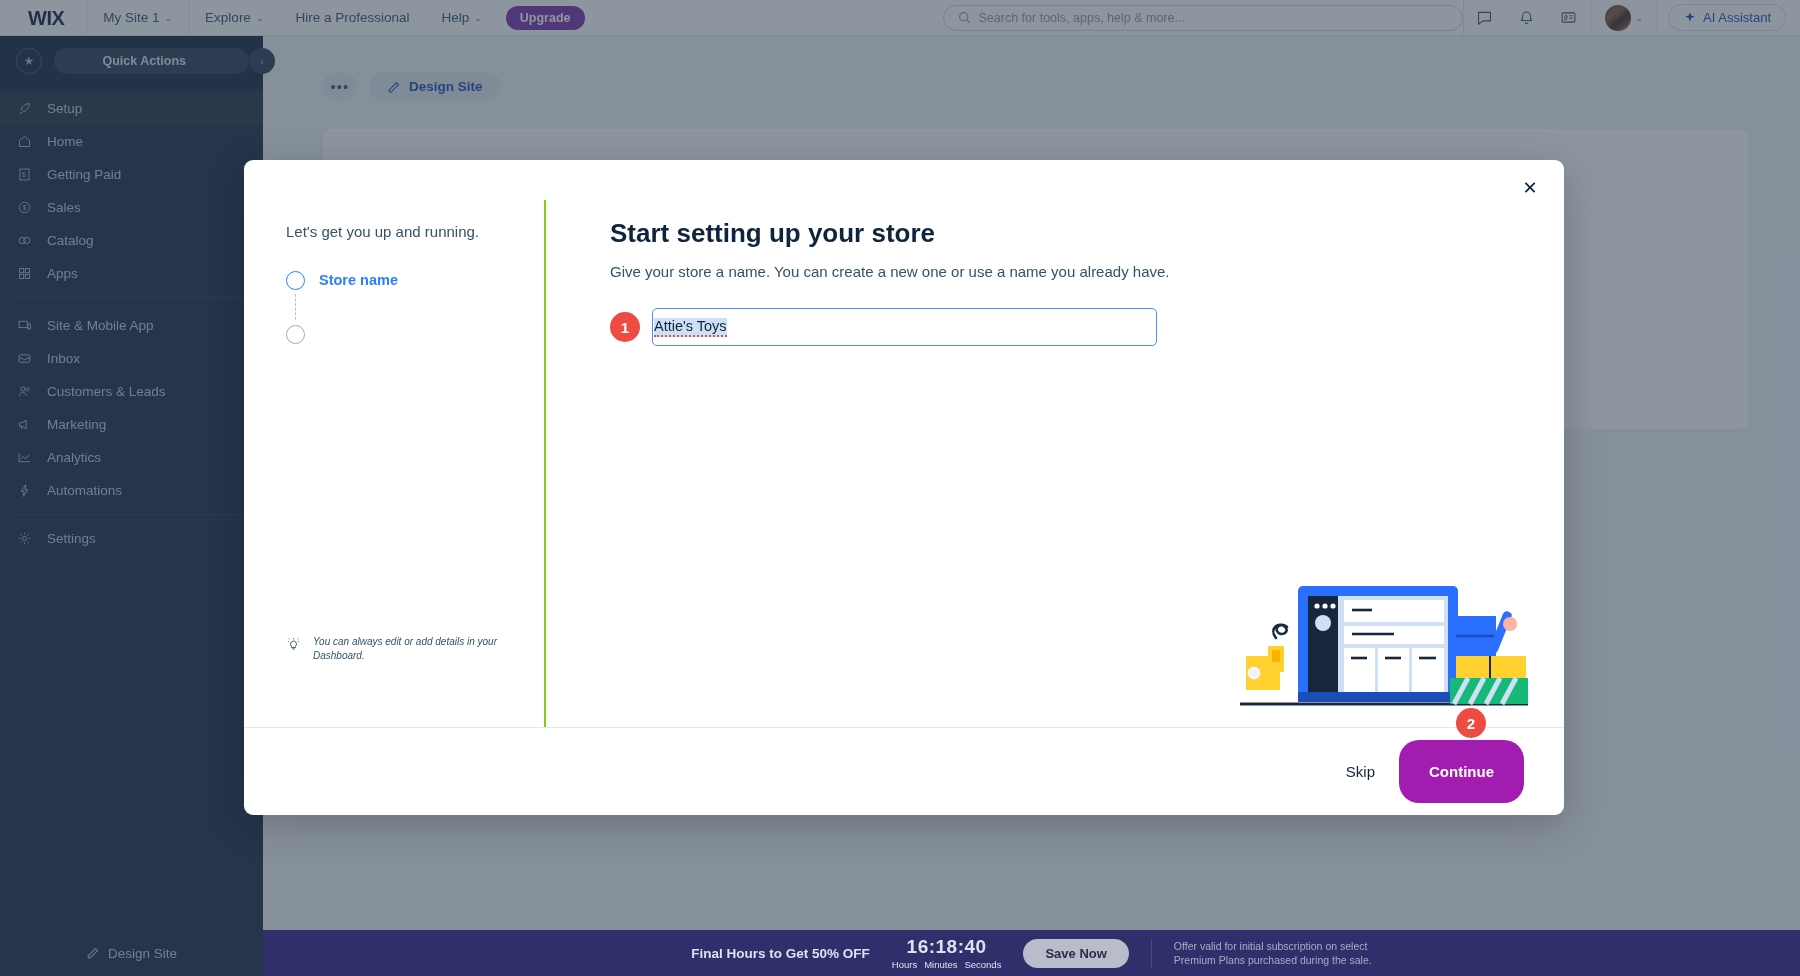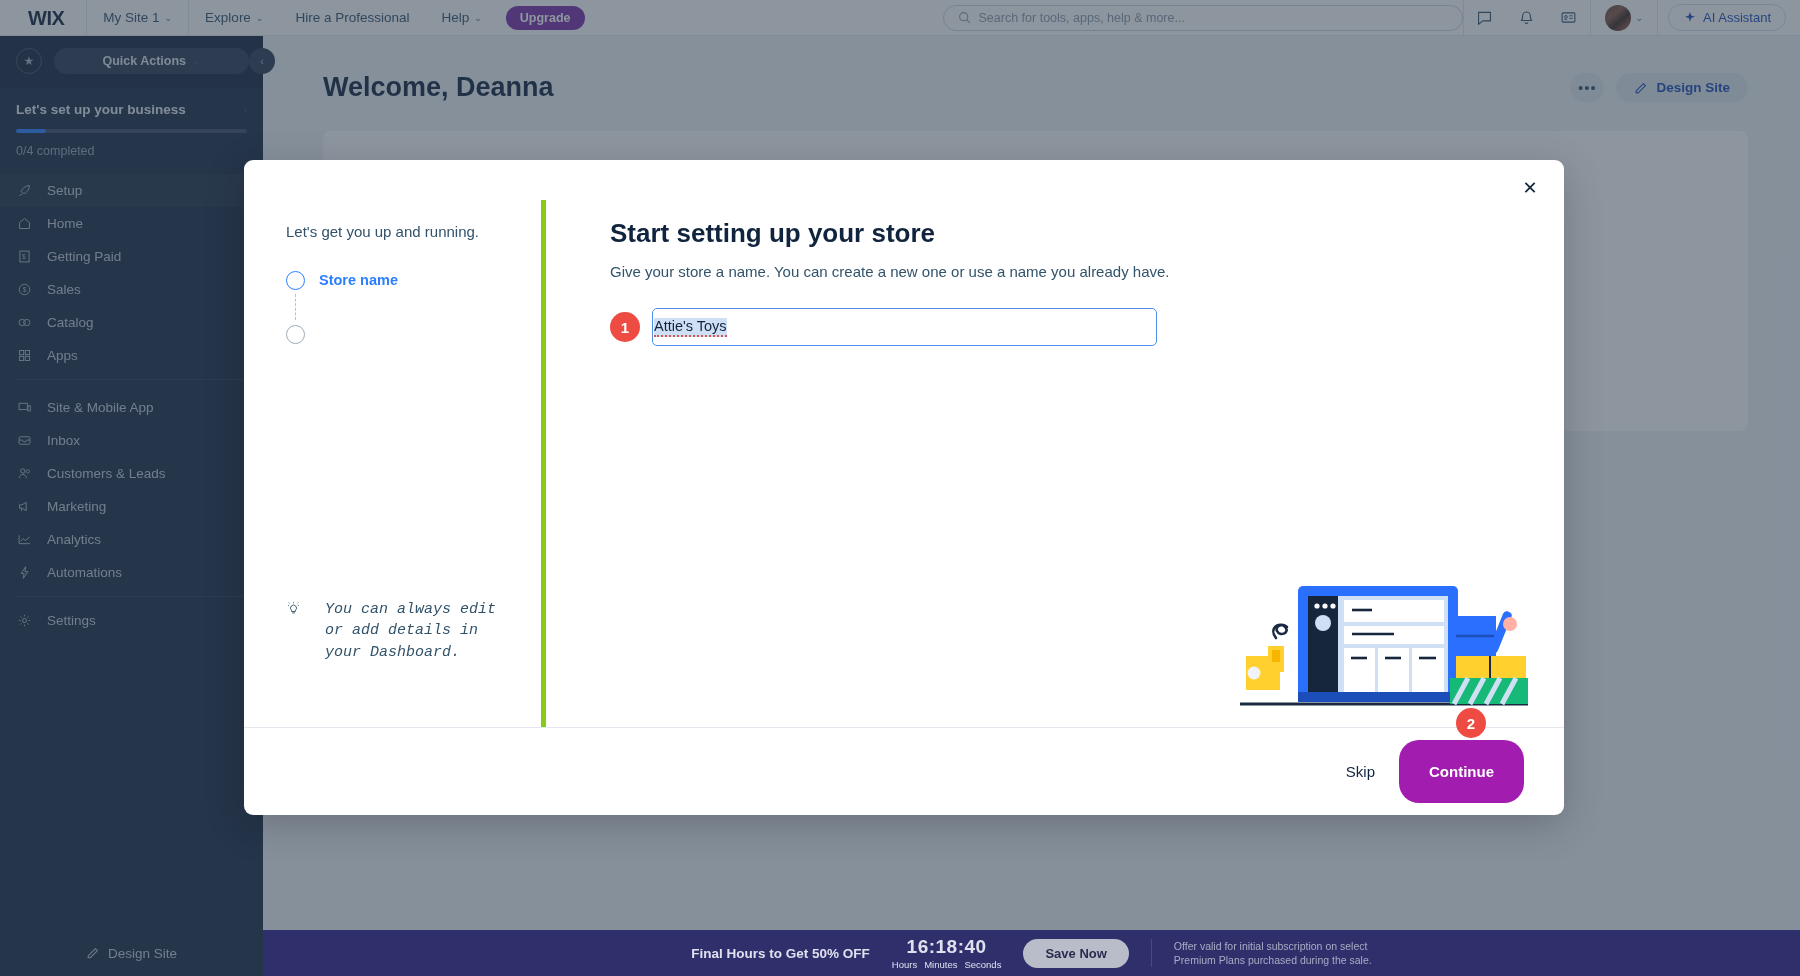--- a/index.html
+++ b/index.html
@@ -162,38 +162,38 @@
     display: flex; flex-direction: column;
   }
   .modal-close {
     position: absolute; right: 20px; top: 14px; width: 28px; height: 28px;
     display: flex; align-items: center; justify-content: center;
     font-size: 18px; color: #10243e; cursor: pointer;
   }
   .modal-body { flex: 1; display: flex; padding-top: 40px; }
   .modal-left {
     width: 302px; padding: 23px 28px 0 42px; display: flex; flex-direction: column;
-    border-right: 5px solid #84cc16; position: relative;
+    border-right: 2px solid #84cc16; position: relative;
   }
   .left-title { font-size: 15px; color: #32536a; margin-bottom: 26px; }
   .steps { position: relative; }
   .step-row { display: flex; align-items: center; gap: 14px; height: 28px; }
   .step-circle {
     width: 19px; height: 19px; border-radius: 50%;
     border: 1.6px solid #2b7fff; background: #fff; flex: none;
   }
   .step-circle.inactive { border-color: #9eabbb; }
   .step-label { font-size: 14.5px; font-weight: 700; color: #2b7fff; }
   .step-connector {
     position: absolute; left: 9px; top: 28px; width: 0;
     border-left: 1.4px dashed #b8c2ce; height: 26px;
   }
   .left-tip {
-    margin-top: auto; margin-bottom: 64px; display: flex; gap: 24px;
-    font-size: 15px; font-style: italic; color: #32536a; line-height: 1.42; font-family: Liberation Mono, monospace;
+    margin-top: auto; margin-bottom: 64px; display: flex; gap: 12px;
+    font-size: 10px; font-style: italic; color: #32536a; line-height: 1.42;
   }
   .tip-icon { color: #32536a; flex: none; padding-top: 2px; }
   .modal-right { flex: 1; padding: 18px 16px 0 64px; position: relative; }
   .m-title { font-size: 26px; font-weight: 700; color: #10243e; }
   .m-sub { margin-top: 14px; font-size: 15px; color: #32536a; }
   .field-row { display: flex; align-items: center; margin-top: 28px; }
   .marker {
     width: 30px; height: 30px; border-radius: 50%; background: #ee4b43;
     color: #fff; font-size: 15px; font-weight: 700;
     display: flex; align-items: center; justify-content: center; flex: none;
@@ -306,30 +306,20 @@
     <div class="sidebar">
       <div class="qa-row">
         <div class="star-btn">★</div>
         <div class="qa-pill">
           <span>Quick Actions</span>
           <span class="chev">⌄</span>
         </div>
       </div>
       <div class="collapse-btn">‹</div>
 
-      <div class="setup-block">
-        <div class="setup-title-row">
-          <span>Let's set up your business</span>
-          <span class="chev">›</span>
-        </div>
-        <div class="progress-track">
-          <div class="progress-fill" style="width: 13%;"></div>
-        </div>
-        <div class="setup-count">0/4 completed</div>
-      </div>
 
       <div class="nav">
         <div class="nav-item active">
           <span class="nav-icon">
             <svg width="15" height="15" viewBox="0 0 18 18" fill="none">
                 <path d="M3 15l3-1.5M15 3c0 5-4 9-7 10L5 10C6 7 10 3 15 3z" stroke="#a7b4c4" stroke-width="1.2" stroke-linejoin="round"></path>
               </svg>
           </span>
           <span class="ni-label">Setup</span>
         </div>
@@ -464,21 +454,20 @@
       <div class="sb-footer">
         <svg width="14" height="14" viewBox="0 0 16 16" fill="none">
           <path d="M2.5 11.2L10.8 2.9l2.3 2.3-8.3 8.3H2.5v-2.3z" stroke="#c3ccd8" stroke-width="1.2" stroke-linejoin="round"></path>
         </svg>
         <span>Design Site</span>
       </div>
     </div>
 
     <div class="main">
       <div class="main-head">
-        <div class="welcome">Welcome, Deanna</div>
         <div class="head-right">
           <div class="dots-btn">•••</div>
           <div class="design-btn">
             <svg width="14" height="14" viewBox="0 0 16 16" fill="none">
               <path d="M2.5 11.2L10.8 2.9l2.3 2.3-8.3 8.3H2.5v-2.3z" stroke="#1b4eb8" stroke-width="1.3" stroke-linejoin="round"></path>
             </svg>
             <span>Design Site</span>
           </div>
         </div>
       </div>

